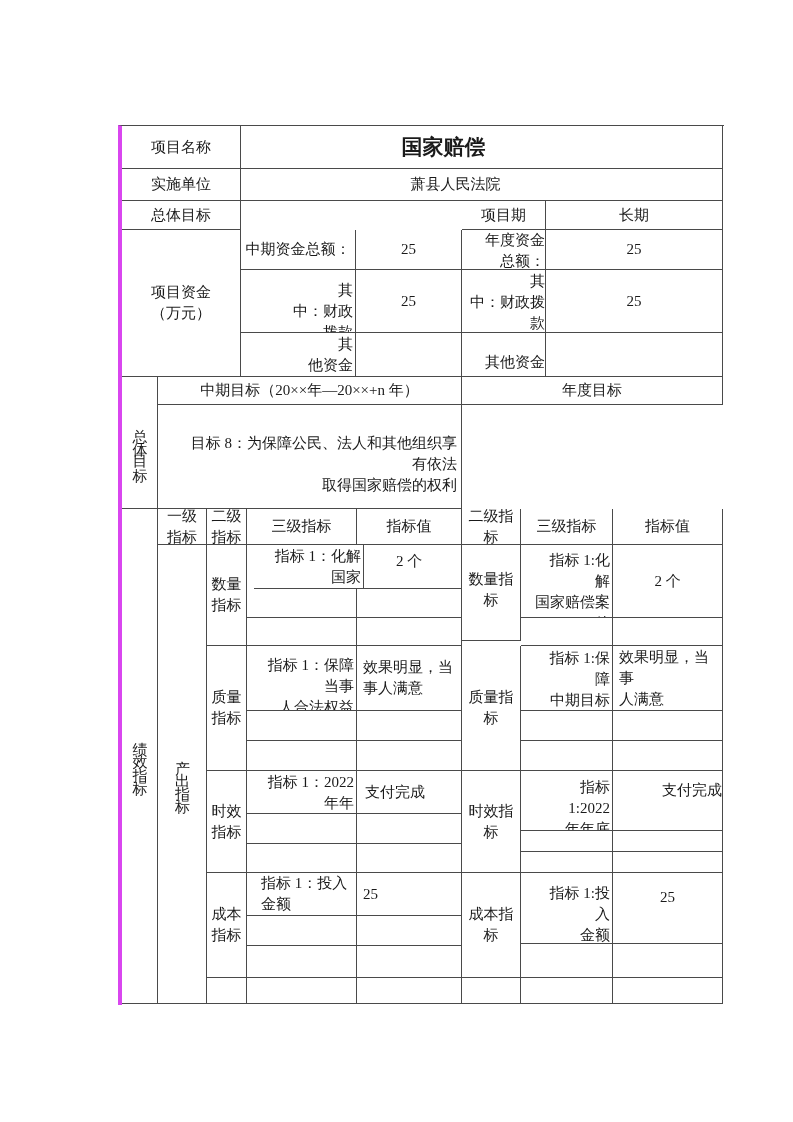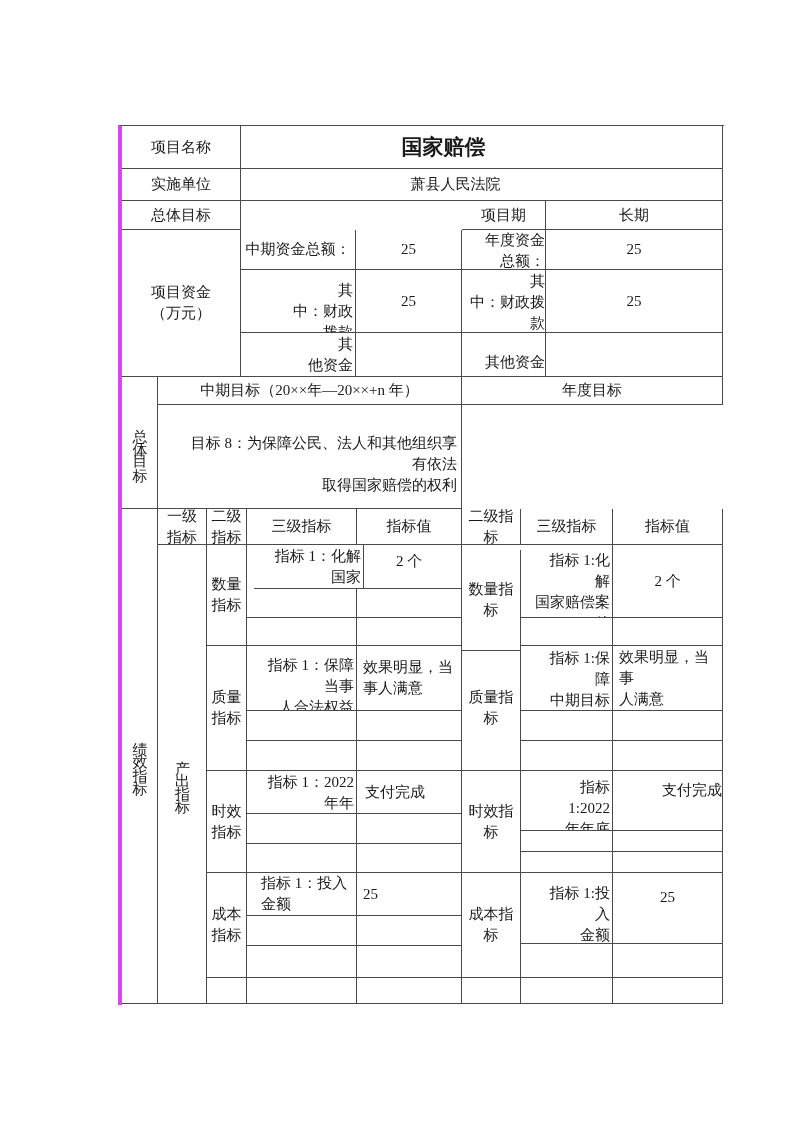--- a/index.html
+++ b/index.html
@@ -90,21 +90,21 @@
   <div class="cell" style="left:85px;top:419px;width:40px;height:101px">数量
 指标</div>
   <div class="cell blk ind1" style="left:132px;top:419px;width:110px;height:44px;padding:1px 2px 0 4px">指标 1：化解国家
 赔偿案件</div>
   <div class="cell" style="left:235px;top:419px;width:105px;height:44px;align-items:flex-start;padding-top:6px">2 个</div>
   <div class="cell" style="left:125px;top:463px;width:110px;height:29px"></div>
   <div class="cell" style="left:235px;top:463px;width:105px;height:29px"></div>
   <div class="cell" style="left:125px;top:492px;width:110px;height:28px"></div>
   <div class="cell" style="left:235px;top:492px;width:105px;height:28px"></div>
 
-  <div class="cell" style="left:340px;top:424px;width:59px;height:101px">数量指
+  <div class="cell" style="left:340px;top:414px;width:59px;height:101px">数量指
 标</div>
   <div class="cell blk ind1" style="left:399px;top:419px;width:92px;height:73px;padding:5px 2px 0 4px">指标 1:化解
 国家赔偿案
 件</div>
   <div class="cell" style="left:491px;top:419px;width:110px;height:73px">2 个</div>
   <div class="cell" style="left:399px;top:492px;width:92px;height:28px"></div>
   <div class="cell" style="left:491px;top:492px;width:110px;height:28px"></div>
 
   <div class="cell" style="left:85px;top:520px;width:40px;height:125px">质量
 指标</div>

